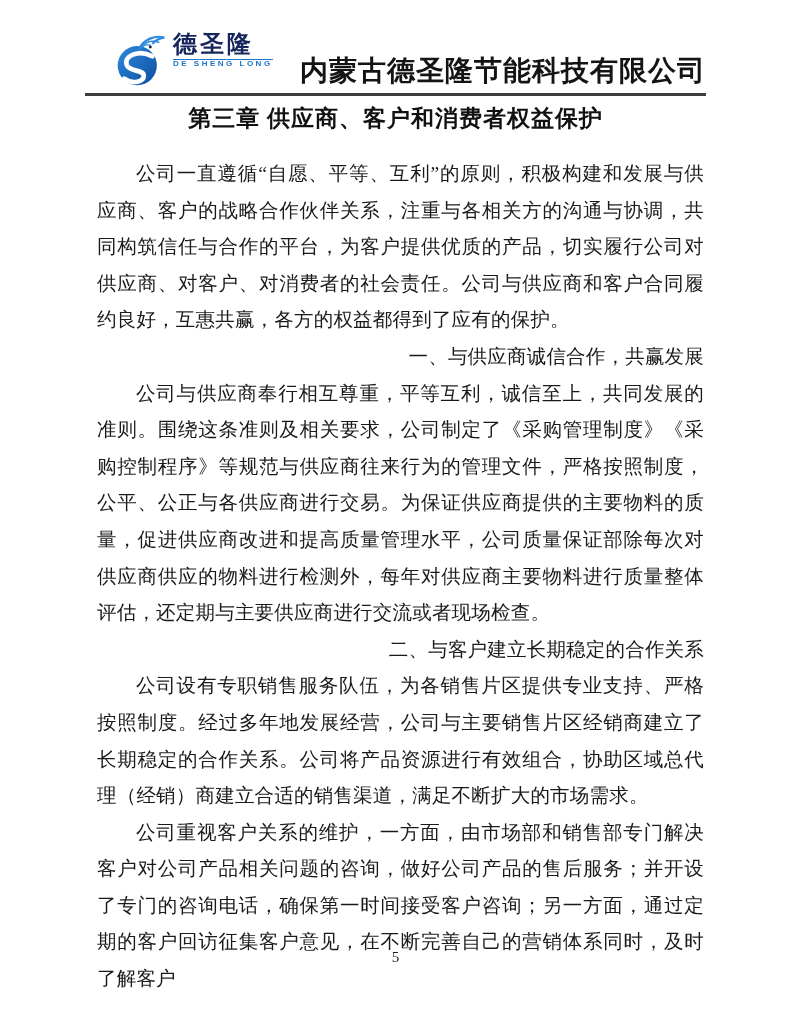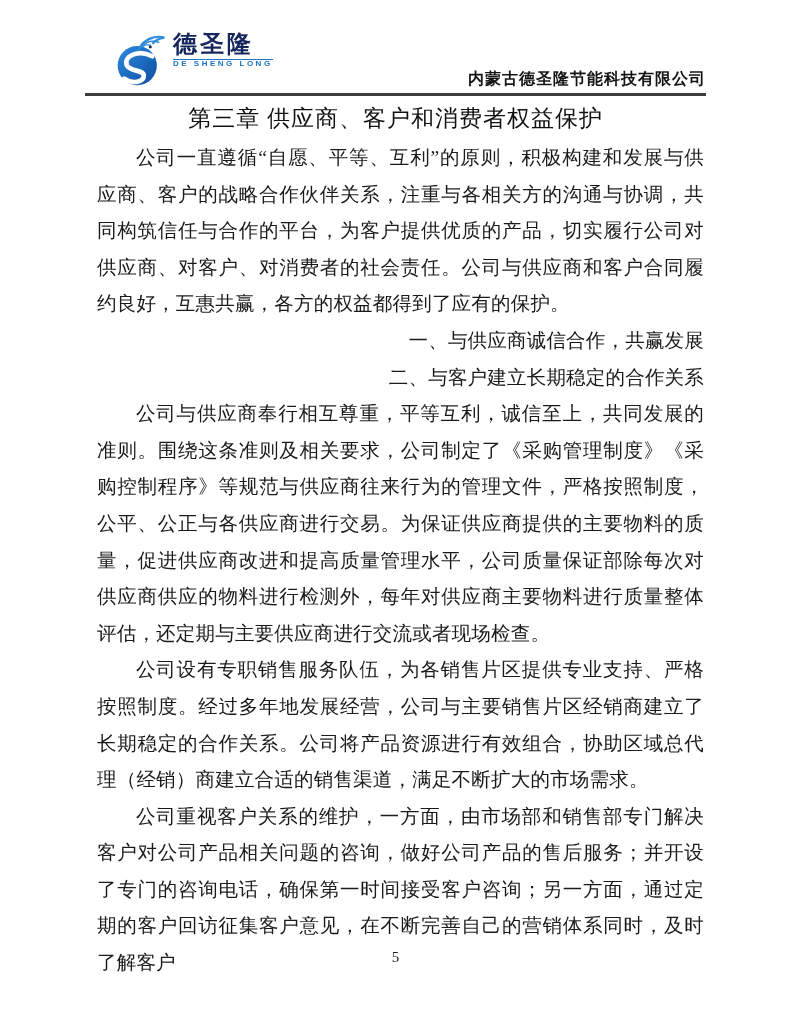--- a/index.html
+++ b/index.html
@@ -62,43 +62,43 @@
     font-family: "Liberation Sans", "DejaVu Sans", sans-serif;
     font-weight: bold;
     font-size: 8px;
     letter-spacing: 2.5px;
     color: #1e74c8;
     margin-top: 3px;
     border-top: 1px solid #1e74c8;
     padding-top: 0;
   }
   .company-name {
-    font-size: 16px;
+    font-size: 28px;
     font-weight: bold;
     color: #141414;
     letter-spacing: 1px;
     white-space: nowrap;
   }
 
   
   .doc-title {
     position: absolute;
     top: 103px;
     left: 0;
     width: 100%;
     text-align: center;
     font-size: 23px;
-    font-weight: normal;
+    font-weight: bold;
     color: #111;
     margin: 0;
     letter-spacing: 1px;
   }
   .content {
     position: absolute;
-    top: 140px;
+    top: 156px;
     left: 97px;
     width: 607px;
   }
   .para {
     margin: 0;
     font-size: 19.5px;
     line-height: 36.6px;
     text-align: justify;
     text-indent: 2em;
     letter-spacing: 0.2px;
@@ -149,21 +149,21 @@
       </div>
     </div>
     <div class="company-name">内蒙古德圣隆节能科技有限公司</div>
   </div>
 
   <h1 class="doc-title">第三章 供应商、客户和消费者权益保护</h1>
 
   <div class="content">
     <p class="para">公司一直遵循“自愿、平等、互利”的原则，积极构建和发展与供应商、客户的战略合作伙伴关系，注重与各相关方的沟通与协调，共同构筑信任与合作的平台，为客户提供优质的产品，切实履行公司对供应商、对客户、对消费者的社会责任。公司与供应商和客户合同履约良好，互惠共赢，各方的权益都得到了应有的保护。</p>
     <p class="para heading">一、与供应商诚信合作，共赢发展</p>
+    <p class="para">公司与供应商奉行相互尊重，平等互利，诚信至上，共同发展的准则。围绕这条准则及相关要求，公司制定了《采购管理制度》《采购控制程序》等规范与供应商往来行为的管理文件，严格按照制度，公平、公正与各供应商进行交易。为保证供应商提供的主要物料的质量，促进供应商改进和提高质量管理水平，公司质量保证部除每次对供应商供应的物料进行检测外，每年对供应商主要物料进行质量整体评估，还定期与主要供应商进行交流或者现场检查。</p>
     <p class="para heading">二、与客户建立长期稳定的合作关系</p>
-    <p class="para">公司与供应商奉行相互尊重，平等互利，诚信至上，共同发展的准则。围绕这条准则及相关要求，公司制定了《采购管理制度》《采购控制程序》等规范与供应商往来行为的管理文件，严格按照制度，公平、公正与各供应商进行交易。为保证供应商提供的主要物料的质量，促进供应商改进和提高质量管理水平，公司质量保证部除每次对供应商供应的物料进行检测外，每年对供应商主要物料进行质量整体评估，还定期与主要供应商进行交流或者现场检查。</p>
     <p class="para">公司设有专职销售服务队伍，为各销售片区提供专业支持、严格按照制度。经过多年地发展经营，公司与主要销售片区经销商建立了长期稳定的合作关系。公司将产品资源进行有效组合，协助区域总代理（经销）商建立合适的销售渠道，满足不断扩大的市场需求。</p>
     <p class="para">公司重视客户关系的维护，一方面，由市场部和销售部专门解决客户对公司产品相关问题的咨询，做好公司产品的售后服务；并开设了专门的咨询电话，确保第一时间接受客户咨询；另一方面，通过定期的客户回访征集客户意见，在不断完善自己的营销体系同时，及时了解客户</p>
   </div>
 
   <div class="page-number">5</div>
 
 </div>
 
 </body></html>

